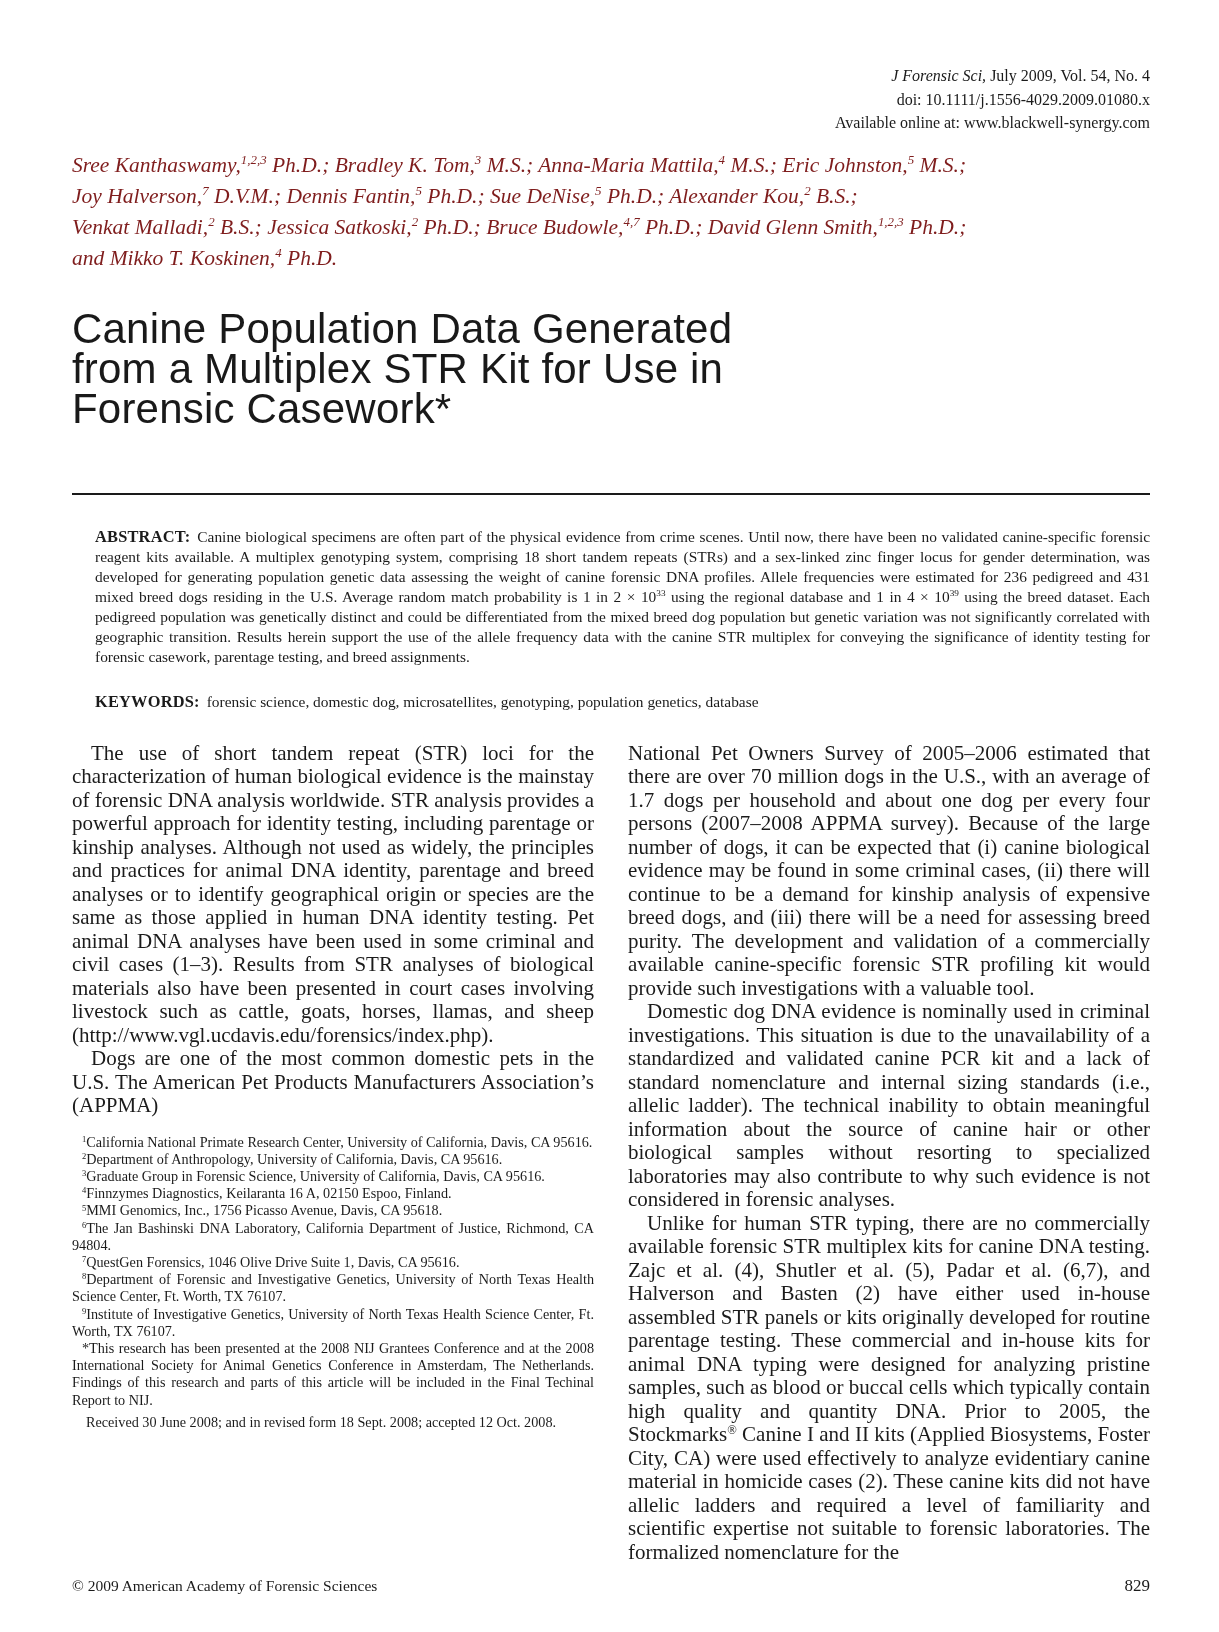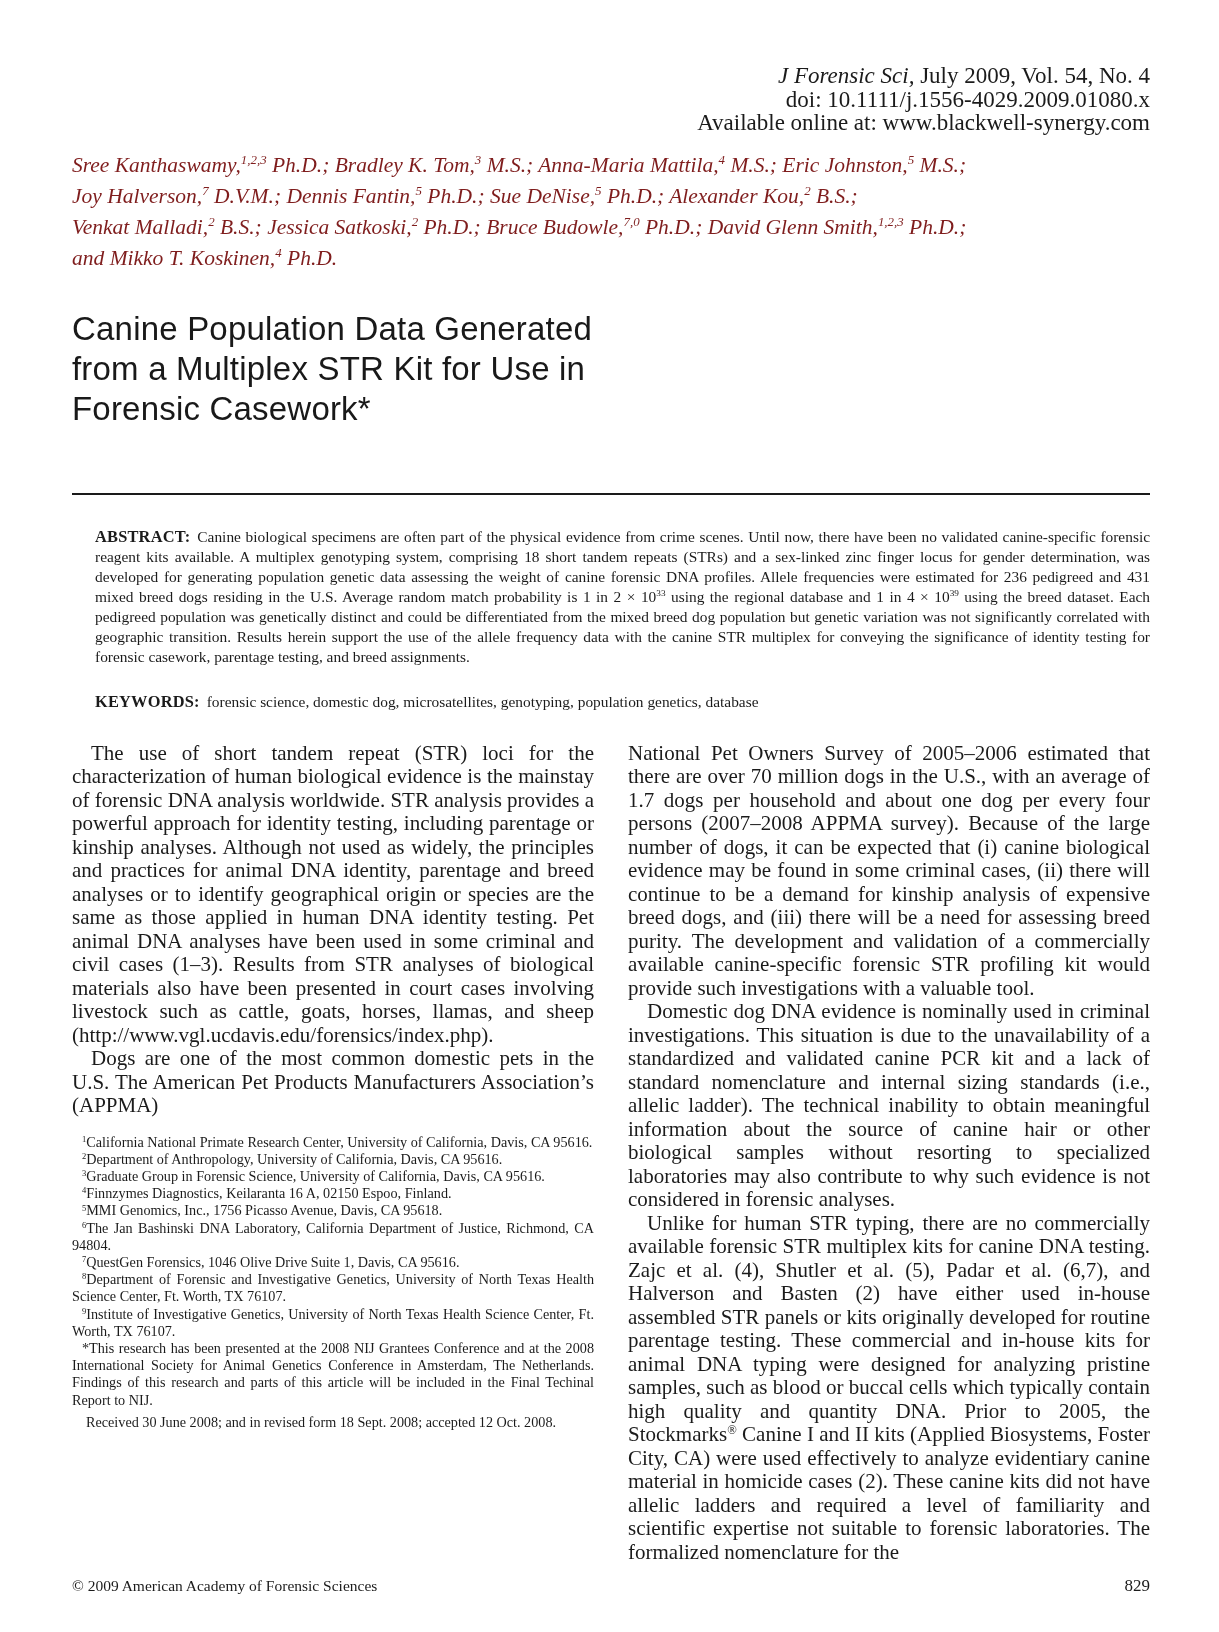--- a/index.html
+++ b/index.html
@@ -10,33 +10,33 @@
     margin:0 auto;
     background:#ffffff;
     font-family:"Liberation Serif", serif;
     color:#1b1b1b;
     padding:64px 69px 0 72px;
     overflow:hidden;
   }
   sup { font-size:60%; line-height:0; vertical-align:baseline; position:relative; top:-0.55em; }
 
   
-  .mast { text-align:right; font-size:23px; line-height:23.5px; }
+  .mast { text-align:right; font-size:16px; line-height:23.5px; }
   .mast i { font-style:italic; }
 
   
   .authors { margin-top:15px; }
   .author-line { font-style:italic; font-size:21.5px; line-height:31px; color:#7f1d1d; }
 
   
   .title {
     margin-top:35px;
     font-family:"Liberation Sans", sans-serif;
     font-weight:400;
-    font-size:33px; line-height:40px;
+    font-size:42px; line-height:40px;
     letter-spacing:0.2px;
     color:#191919;
     white-space:pre-line;
   }
   .rule { border:0; border-top:2px solid #1a1a1a; margin-top:64px; }
 
   
   .abstract-block { margin-top:32px; padding-left:23px; }
   .abs { font-size:15.4px; line-height:20px; text-align:justify; }
   .abs b, .kw b { font-size:16.4px; letter-spacing:0.2px; margin-right:7px; }
@@ -68,21 +68,21 @@
 
   <header class="mast">
     <p class="mast-line"><i>J Forensic Sci,</i> July 2009, Vol. 54, No. 4</p>
     <p class="mast-line">doi: 10.1111/j.1556-4029.2009.01080.x</p>
     <p class="mast-line">Available online at: www.blackwell-synergy.com</p>
   </header>
 
   <section class="authors">
     <p class="author-line">Sree Kanthaswamy,<sup>1,2,3</sup> Ph.D.; Bradley K. Tom,<sup>3</sup> M.S.; Anna-Maria Mattila,<sup>4</sup> M.S.; Eric Johnston,<sup>5</sup> M.S.;</p>
     <p class="author-line">Joy Halverson,<sup>7</sup> D.V.M.; Dennis Fantin,<sup>5</sup> Ph.D.; Sue DeNise,<sup>5</sup> Ph.D.; Alexander Kou,<sup>2</sup> B.S.;</p>
-    <p class="author-line">Venkat Malladi,<sup>2</sup> B.S.; Jessica Satkoski,<sup>2</sup> Ph.D.; Bruce Budowle,<sup>7,0</sup> Ph.D.; David Glenn Smith,<sup>1,2,3</sup> Ph.D.;</p>
+    <p class="author-line">Venkat Malladi,<sup>2</sup> B.S.; Jessica Satkoski,<sup>2</sup> Ph.D.; Bruce Budowle,<sup>4,7</sup> Ph.D.; David Glenn Smith,<sup>1,2,3</sup> Ph.D.;</p>
     <p class="author-line">and Mikko T. Koskinen,<sup>4</sup> Ph.D.</p>
   </section>
 
   <h1 class="title">Canine Population Data Generated
 from a Multiplex STR Kit for Use in
 Forensic Casework*</h1>
 
   <hr class="rule">
 
   <section class="abstract-block">

